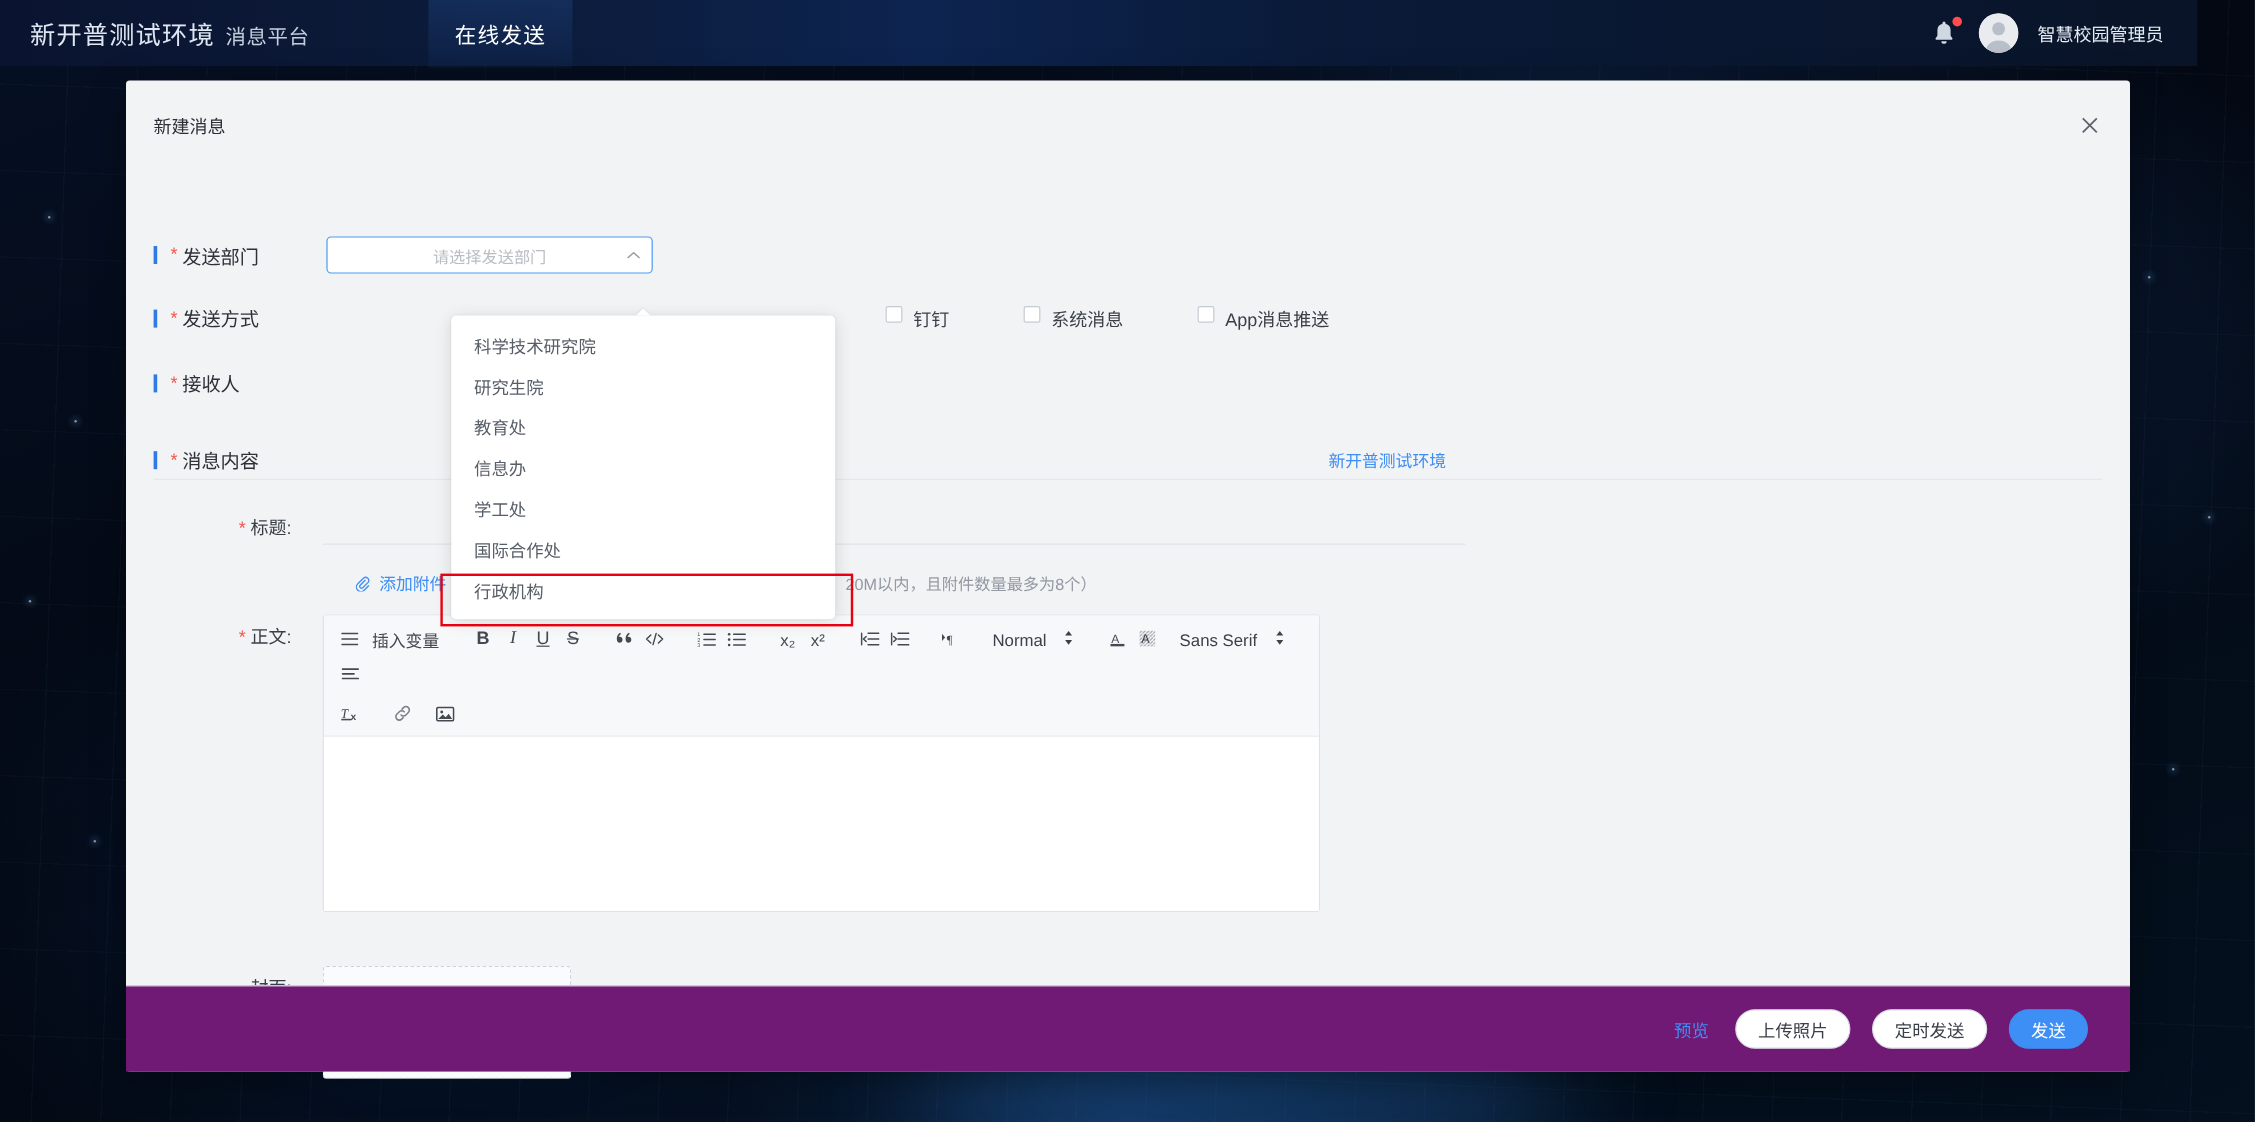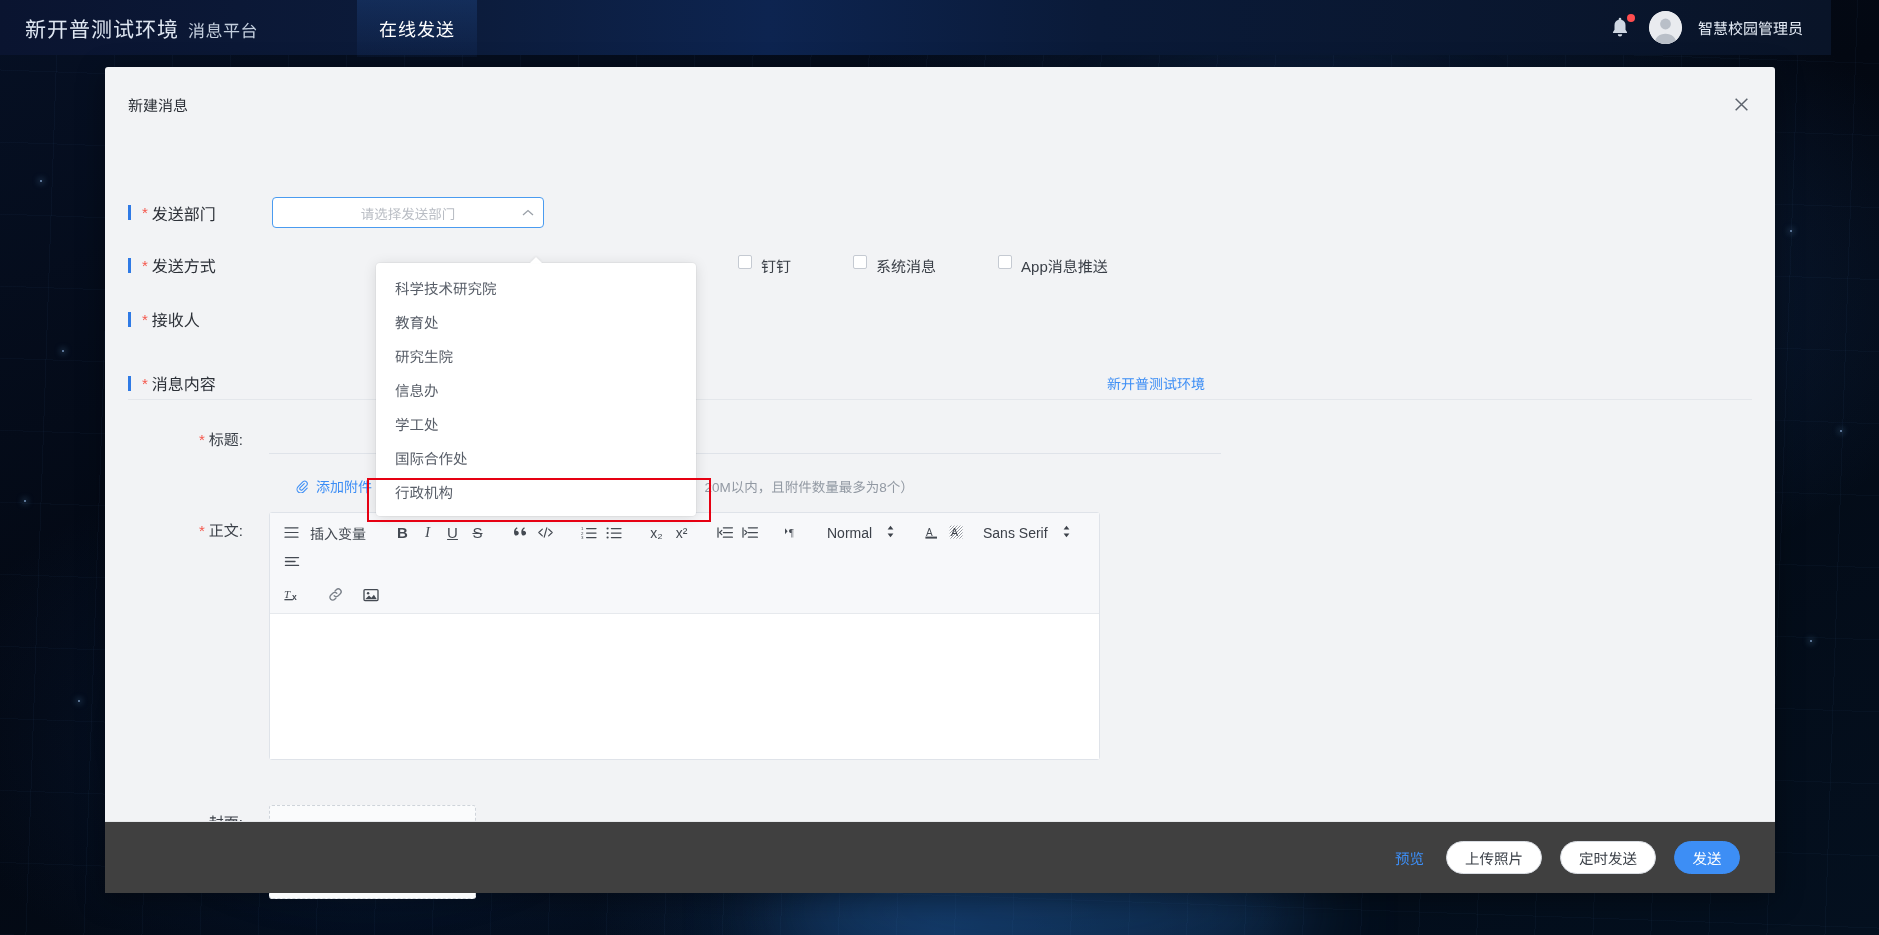--- a/index.html
+++ b/index.html
@@ -285,21 +285,21 @@
     cursor: pointer;
   }
   .upload-plus { font-size: 26px; color: #70767e; line-height: 22px; font-weight: 300; }
   .upload-text { font-size: 13.5px; color: #666c75; }
   .upload-hint { font-size: 13px; color: #a2a8b1; margin-left: 18px; }
 
   
   .footer {
     position: absolute; left: 0; right: 0; bottom: 0;
     height: 72px;
-    background: #404040;
+    background: #701a75;
     border-top: 1px solid #e6e8eb;
     display: flex; align-items: center; justify-content: flex-end;
     padding-right: 35px;
     gap: 18px;
   }
   .btn {
     height: 33px; min-width: 96px;
     border-radius: 17px;
     display: inline-flex; align-items: center; justify-content: center;
     font-size: 14.5px;
@@ -636,24 +636,24 @@
       <span class="upload-hint" style="margin-top:37px;">图片比例：5:2，体积：不超过4M，格式：PNG、JPG、JPEG</span>
     </div>
 
   </div>
 
   <div class="dropdown">
     <div class="dd-item">
         <span>科学技术研究院</span>
       </div>
     <div class="dd-item">
+        <span>研究生院</span>
+      </div>
+    <div class="dd-item">
         <span>教育处</span>
-      </div>
-    <div class="dd-item">
-        <span>研究生院</span>
       </div>
     <div class="dd-item">
         <span>信息办</span>
       </div>
     <div class="dd-item">
         <span>学工处</span>
       </div>
     <div class="dd-item">
         <span>国际合作处</span>
       </div>

